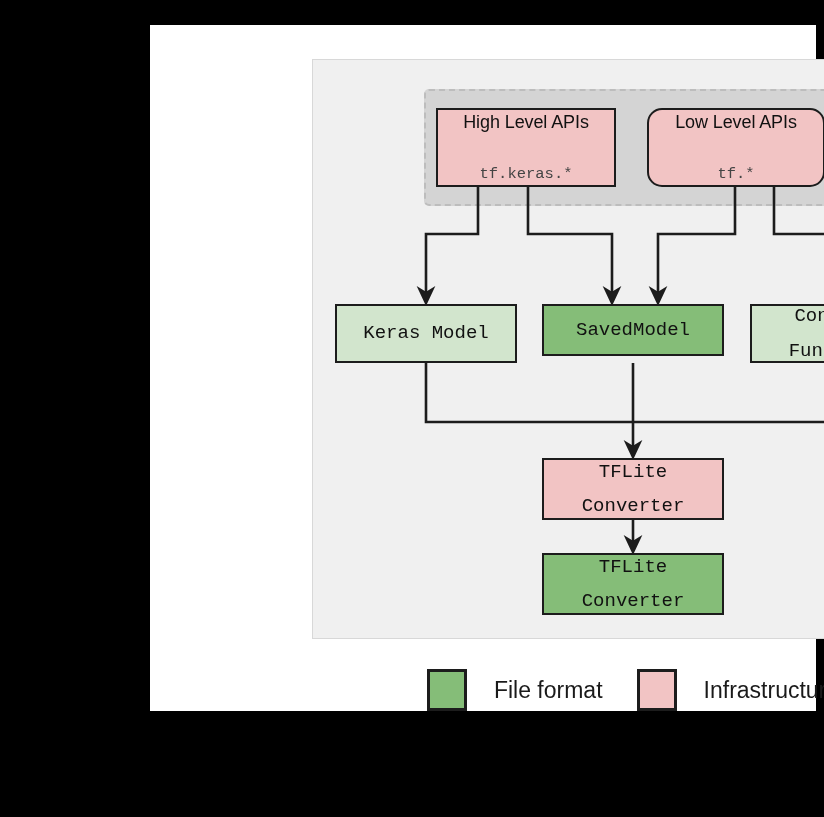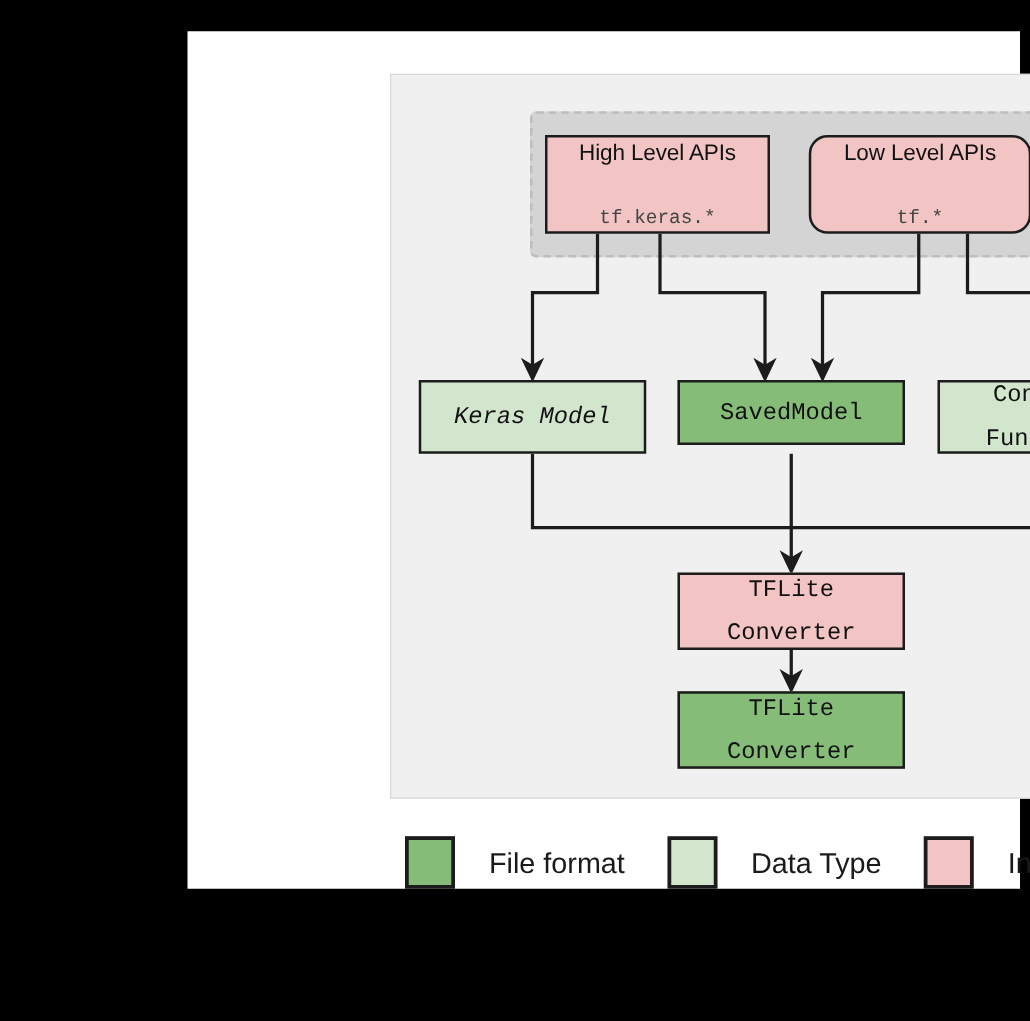--- a/index.html
+++ b/index.html
@@ -92,21 +92,21 @@
   }
 
   .fill-pink   { background: #f2c4c4; }
   .fill-green  { background: #85bd78; }
   .fill-lgreen { background: #d2e5cd; }
 
   
   #node-high-level-apis { left: 286px; top: 83px;  width: 180px; height: 79px; }
   #node-low-level-apis  { left: 497px; top: 83px;  width: 178px; height: 79px; border-radius: 15px; }
 
-  #node-keras-model     { left: 185px; top: 279px; width: 182px; height: 59px; font-style: italic; }
+  #node-keras-model     { left: 185px; top: 279px; width: 182px; height: 59px; }
   #node-savedmodel      { left: 392px; top: 279px; width: 182px; height: 52px; align-items: center; }
   #node-concrete-funcs  { left: 600px; top: 279px; width: 180px; height: 59px; }
 
   #node-tflite-converter { left: 392px; top: 433px; width: 182px; height: 62px; }
   #node-tflite-flatbuffer{ left: 392px; top: 528px; width: 182px; height: 62px; }
 
   
   #connectors {
     position: absolute;
     left: 0;
@@ -223,24 +223,20 @@
       <span class="title-mono">Converter</span>
     </div>
 
     <div class="legend">
 
       <div class="legend-item">
         <span class="legend-swatch" style="background:#85bd78;"></span>
         <span class="legend-label">File format</span>
       </div>
 
-      <div class="legend-item">
-        <span class="legend-swatch" style="background:#d2e5cd;"></span>
-        <span class="legend-label">Data Type</span>
-      </div>
 
       <div class="legend-item">
         <span class="legend-swatch" style="background:#f2c4c4;"></span>
         <span class="legend-label">Infrastructure</span>
       </div>
 
     </div>
 
   </div>
 </div>

